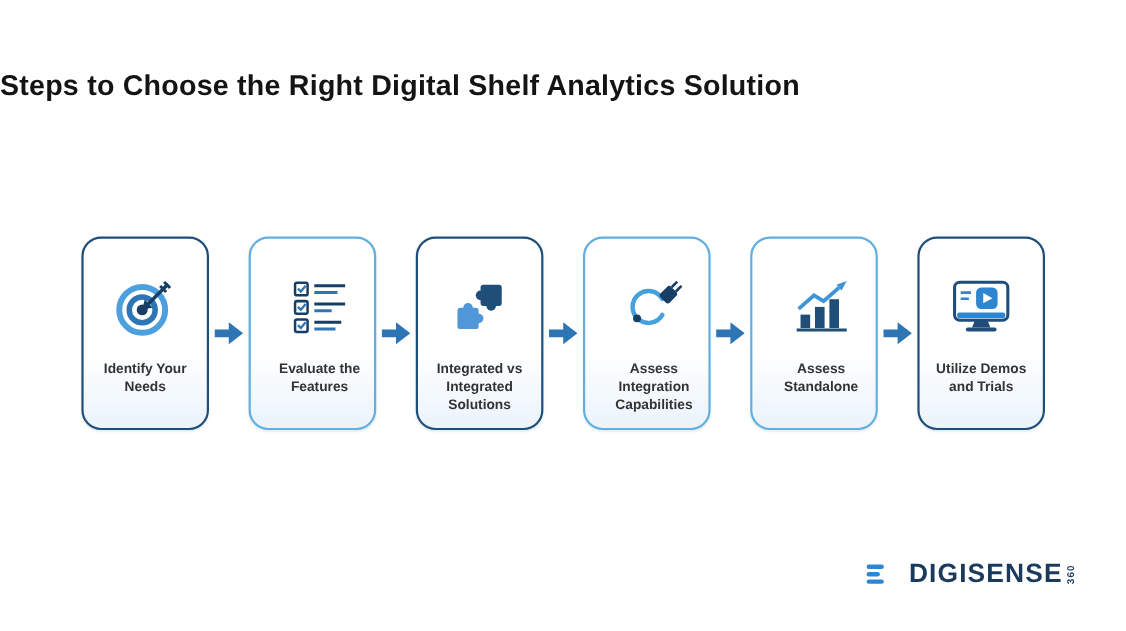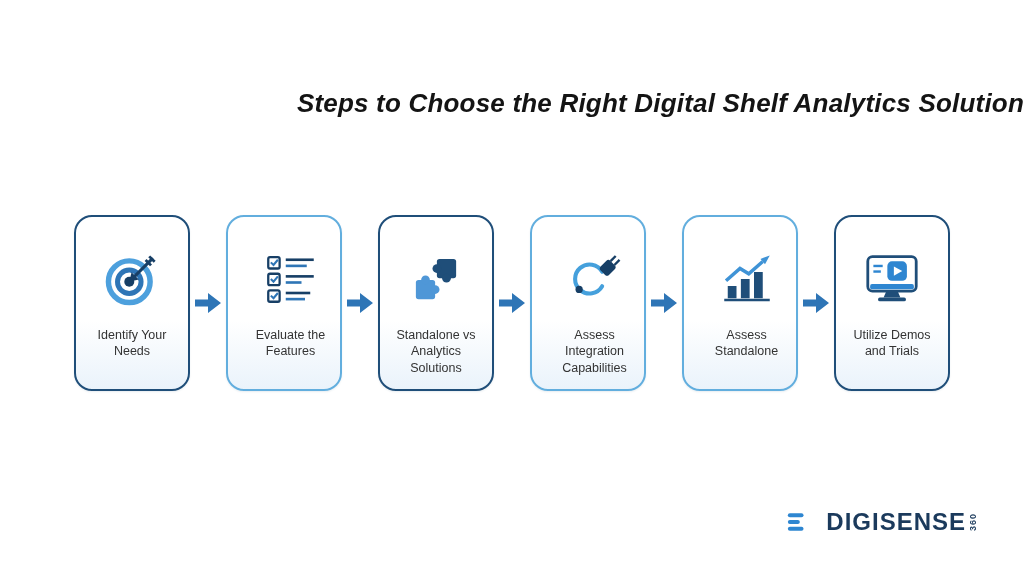--- a/index.html
+++ b/index.html
@@ -1,43 +1,42 @@
 <!DOCTYPE html>
 <html><head>
 <meta charset="utf-8">
 <style>
   html,body { margin:0; padding:0; background:#ffffff; }
   .canvas {
     position:relative; width:1024px; height:574px; background:#ffffff;
     font-family:"Liberation Sans", sans-serif; overflow:hidden;
   }
   .title {
-    position:absolute; top:88px; left:0; width:100%;
-    text-align:right; font-size:26px; font-weight:bold; color:#141414;
+    position:absolute; top:62px; left:0; width:100%;
+    text-align:left; font-size:26px; font-weight:bold; color:#141414;
     letter-spacing:0.2px;
-    font-style:italic;
   }
   .steps-row {
     position:absolute; top:215px; left:0; width:100%;
     display:flex; justify-content:center; align-items:center;
   }
   .card {
     width:116px; height:176px; box-sizing:border-box;
     border:2px solid #1f4e79; border-radius:18px;
     background:linear-gradient(180deg,#ffffff 60%, #eaf3fb 100%);
     display:flex; flex-direction:column; align-items:center;
     box-shadow:0 1px 2px rgba(30,78,121,0.10);
   }
   .card.light { border-color:#62aede;padding-left:13px; }
   .card .icon-wrap {
     height:96px; display:flex; align-items:center; justify-content:center;
     margin-top:14px;
   }
   .card .label {
-    font-size:12.5px; font-weight:normal; color:#333333;
+    font-size:12.5px; font-weight:bold; color:#333333;
     text-align:center; line-height:1.3; padding:0 7px;
   }
   .connector { margin:0 5px; flex:0 0 auto; display:flex; align-items:center; }
   .logo {
     position:absolute; right:46px; bottom:38px;
     display:flex; align-items:center;
   }
   .logo .brand {
     font-size:24px; font-weight:bold; color:#1b3a5c; letter-spacing:1px;
     margin-left:16px;
@@ -112,21 +111,21 @@
             <circle cx="33" cy="20" r="5"></circle>
             <circle cx="44" cy="31" r="5"></circle>
           </g>
           <g fill="#4f97d7">
             <rect x="9" y="33" width="22" height="22" rx="3"></rect>
             <circle cx="20" cy="33" r="5"></circle>
             <circle cx="31" cy="44" r="5"></circle>
           </g>
         </svg>
       </div>
-      <div class="label">Standalone vs Analytics Solutions</div>
+      <div class="label">Integrated vs Integrated Solutions</div>
     </div>
 
     <div class="connector">
       <svg width="26" height="20" viewBox="0 0 26 20">
         <polygon points="0,6.5 13,6.5 13,0 26,10 13,20 13,13.5 0,13.5" fill="#2e75b6"></polygon>
       </svg>
     </div>
 
     <div class="card light">
       <div class="icon-wrap">

